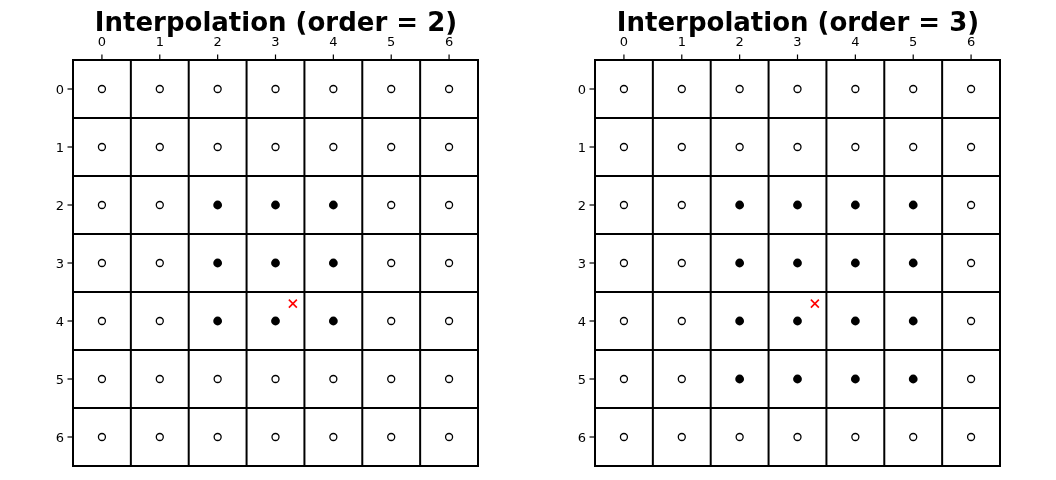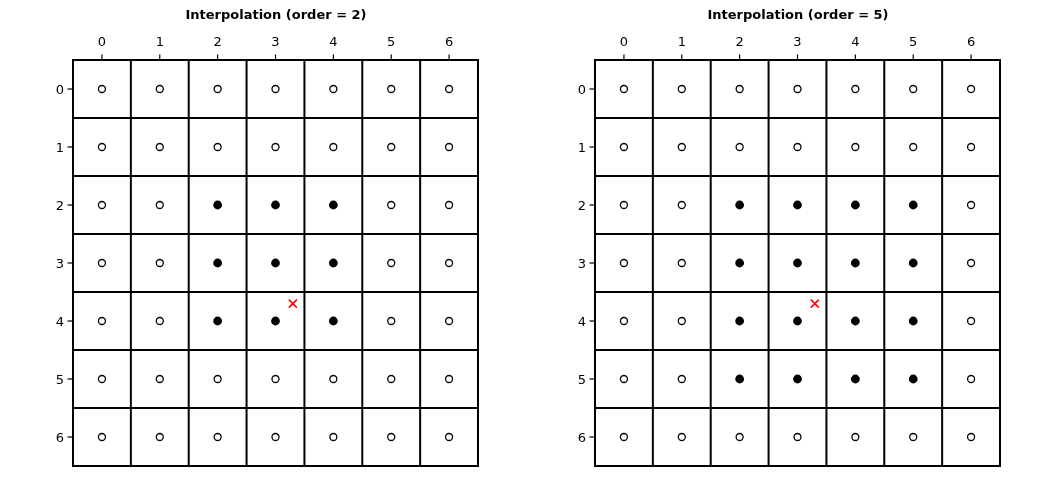--- a/index.html
+++ b/index.html
@@ -9,21 +9,21 @@
     height: 480px;
     background: #ffffff;
     font-family: "DejaVu Sans", sans-serif;
     overflow: hidden;
   }
   .panel-title {
     position: absolute;
     top: 7px;
     width: 500px;
     text-align: center;
-    font-size: 13px;
+    font-size: 26px;
     font-weight: bold;
     color: #000000;
     letter-spacing: 0px;
     white-space: nowrap;
   }
   .title-0 { left: 26px; }
   .title-1 { left: 548px; }
   svg.plot {
     position: absolute;
     top: 0;
@@ -31,21 +31,21 @@
     height: 480px;
   }
   #plot-0 { left: 0; }
   #plot-1 { left: 528px; }
 </style>
 </head>
 <body>
 
 <div class="figure">
   <div class="panel-title title-0">Interpolation (order = 2)</div>
-  <div class="panel-title title-1">Interpolation (order = 5)</div>
+  <div class="panel-title title-1">Interpolation (order = 3)</div>
   <svg id="plot-0" class="plot" viewBox="0 0 528 480">
       <rect x="73" y="60" width="404.999" height="406" fill="#ffffff" stroke="#000000" stroke-width="2"></rect>
       <line x1="130.857" y1="60" x2="130.857" y2="466" stroke="#000000" stroke-width="2"></line>
       <line x1="188.714" y1="60" x2="188.714" y2="466" stroke="#000000" stroke-width="2"></line>
       <line x1="246.571" y1="60" x2="246.571" y2="466" stroke="#000000" stroke-width="2"></line>
       <line x1="304.428" y1="60" x2="304.428" y2="466" stroke="#000000" stroke-width="2"></line>
       <line x1="362.28499999999997" y1="60" x2="362.28499999999997" y2="466" stroke="#000000" stroke-width="2"></line>
       <line x1="420.142" y1="60" x2="420.142" y2="466" stroke="#000000" stroke-width="2"></line>
       <line x1="73" y1="118" x2="477.999" y2="118" stroke="#000000" stroke-width="2"></line>
       <line x1="73" y1="176" x2="477.999" y2="176" stroke="#000000" stroke-width="2"></line>

